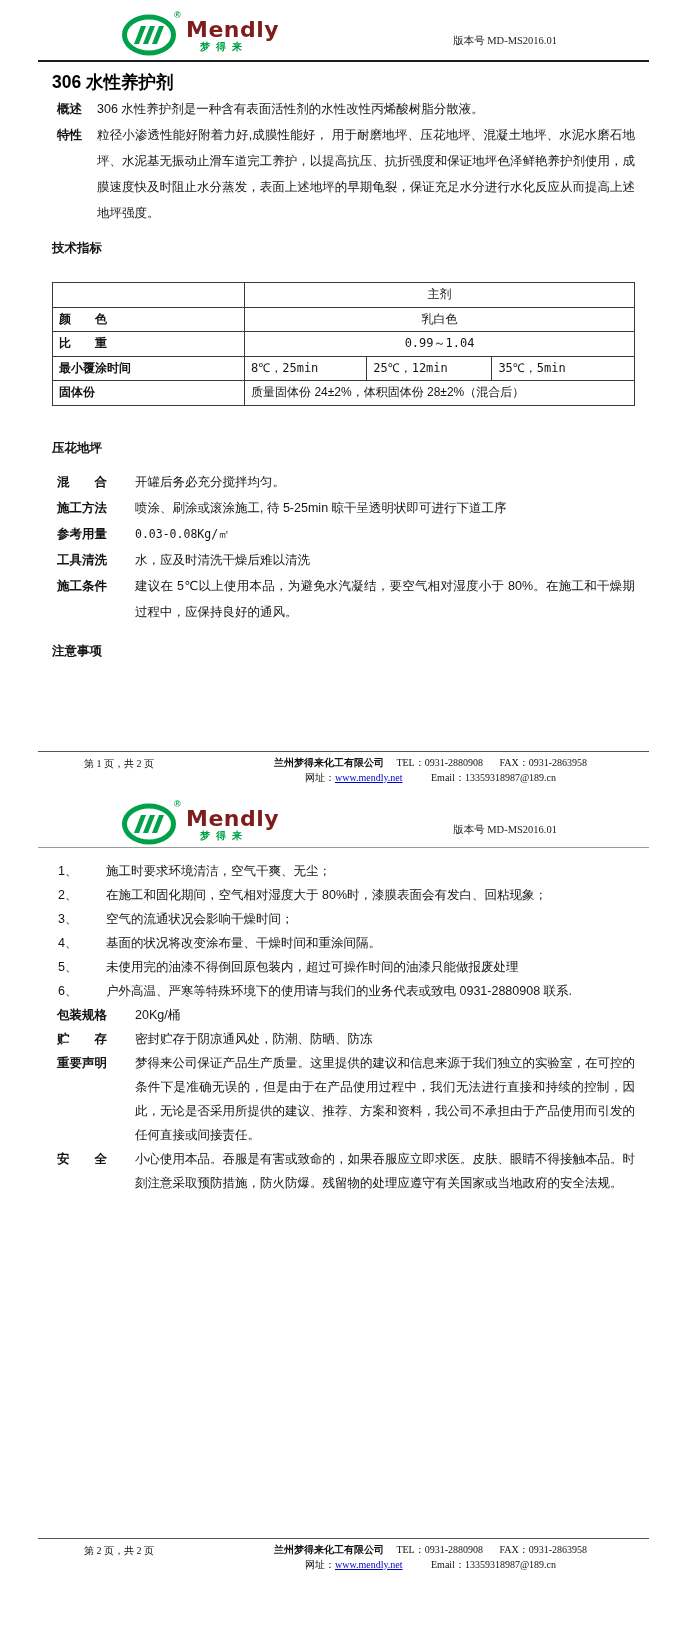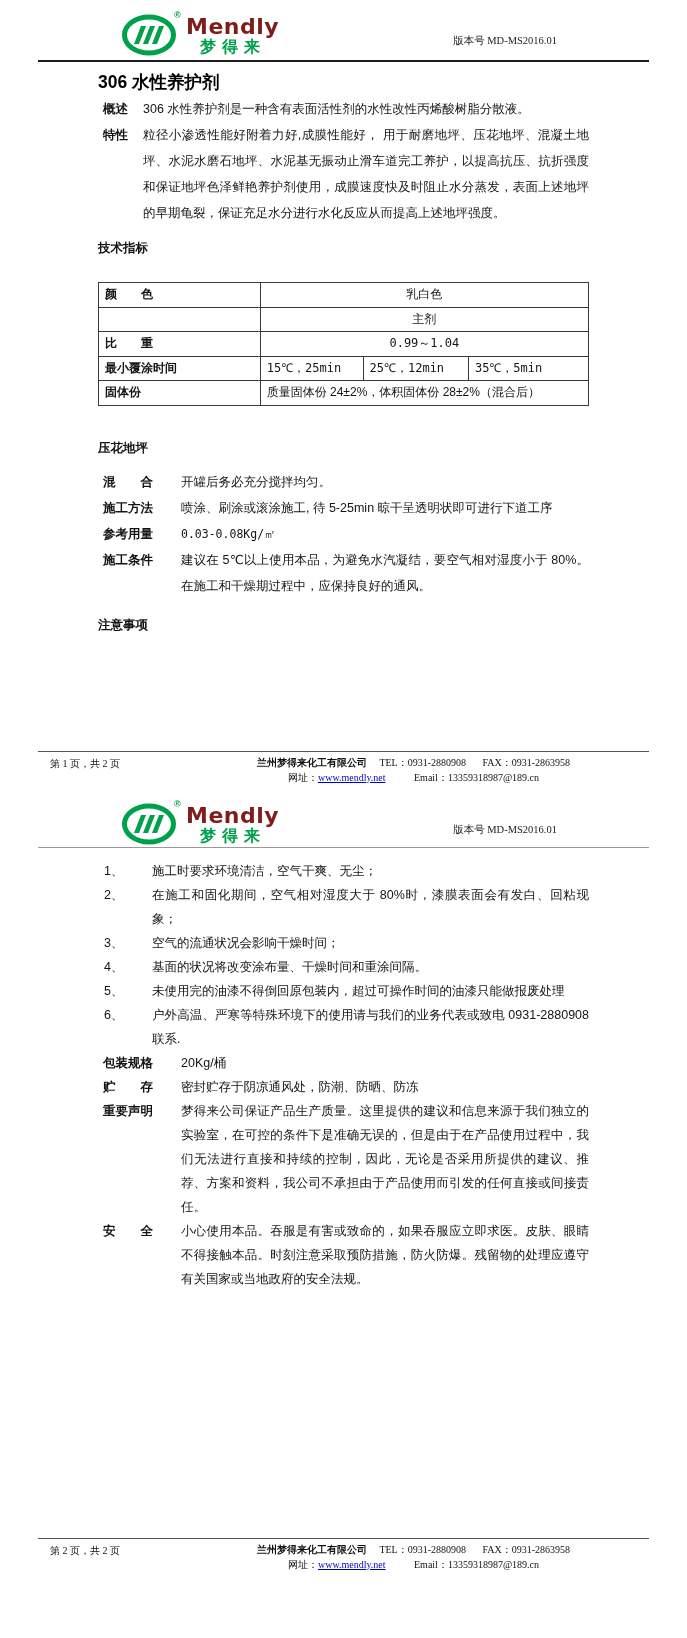--- a/index.html
+++ b/index.html
@@ -14,30 +14,30 @@
 
   
   .hdr{display:flex;justify-content:space-between;align-items:flex-end;
        padding:14px 130px 4px 122px;}
   .page2 .hdr{padding-top:8px;padding-bottom:2px;}
   .logo{display:flex;align-items:center;position:relative;}
   .logo-mark{flex:none;}
   .logo-text{margin-left:6px;line-height:1;}
   .logo-en{font-size:22px;font-weight:bold;color:#7f1d1d;letter-spacing:.5px;
            font-family:"DejaVu Sans","Liberation Sans",sans-serif;}
-  .logo-cn{font-size:16px;font-weight:bold;color:#00A14B;letter-spacing:6px;
+  .logo-cn{font-size:10px;font-weight:bold;color:#00A14B;letter-spacing:6px;
            margin-top:1px;padding-left:14px;white-space:nowrap;}
   .reg{position:absolute;left:52px;top:-4px;font-size:9px;color:#00A14B;font-weight:bold;}
   .version{font-family:"Liberation Serif","DejaVu Serif",serif;font-size:10.5px;
            color:#222;margin-bottom:8px;white-space:nowrap;}
   .top-rule{border-top:2px solid #1c1c1c;margin:0 38px;}
   .page2 .top-rule{border-top:1.5px solid #9a9a9a;}
 
   
-  .content{padding:0 98px;}
+  .content{padding:0 52px;}
   .doc-title{font-size:17.5px;font-weight:bold;margin:8px 0 2px;color:#000;}
 
   .sec-row{display:flex;}
   .sec-label{flex:none;width:40px;font-weight:bold;padding-left:5px;line-height:26px;white-space:pre;}
   .sec-text{flex:1;line-height:26px;text-align:justify;}
 
   .sub-head{font-weight:bold;margin-top:14px;}
 
   table.spec{border-collapse:collapse;width:100%;margin-top:25px;table-layout:fixed;}
   table.spec td{border:1px solid #3a3a3a;height:23.5px;padding:0 6px;font-size:12px;
@@ -59,21 +59,21 @@
   .n-num{flex:none;width:48px;padding-left:6px;line-height:24px;}
   .n-text{flex:1;line-height:24px;text-align:justify;}
   .info .c-label{line-height:24px;}
   .info .c-text{line-height:24px;}
 
   
   .pg-footer{position:absolute;left:0;right:0;}
   .page1 .pg-footer{bottom:10px;}
   .page2 .pg-footer{bottom:66px;}
   .f-rule{border-top:1px solid #555;margin:0 38px 3px;}
-  .f-row{display:flex;padding:0 60px 0 50px;
+  .f-row{display:flex;padding:0 60px 0 84px;
          font-family:"Liberation Serif","DejaVu Serif",serif;font-size:10px;color:#111;justify-content:center;}
   .f-page{flex:none;width:150px;padding-top:2px;white-space:nowrap;}
   .f-mid{flex:1;text-align:center;line-height:15px;white-space:nowrap;}
   .f-co{font-weight:bold;margin-right:10px;}
   .f-tel{margin-right:14px;}
   .f-link{color:#0000cc;text-decoration:underline;cursor:pointer;}
   .f-item2{margin-left:26px;}
 </style>
 </head>
 <body>
@@ -114,34 +114,34 @@
 
     <table class="spec">
       <colgroup>
           <col class="c1">
           <col class="c2">
           <col class="c3">
           <col class="c4">
         </colgroup>
       <tbody>
           <tr>
+        <td></td>
+        <td class="ctr" colspan="3">主剂</td>
+      </tr>
+      <tr>
         <td class="lab">颜　　色</td>
         <td class="ctr" colspan="3">乳白色</td>
       </tr>
       <tr>
-        <td></td>
-        <td class="ctr" colspan="3">主剂</td>
-      </tr>
-      <tr>
         <td class="lab">比　　重</td>
         <td class="ctr mono" colspan="3">0.99～1.04</td>
       </tr>
       <tr>
         <td class="lab">最小覆涂时间</td>
-        <td class="mono">15℃，25min</td>
+        <td class="mono">8℃，25min</td>
         <td class="mono">25℃，12min</td>
         <td class="mono">35℃，5min</td>
       </tr>
       <tr>
         <td class="lab">固体份</td>
         <td colspan="3">质量固体份 24±2%，体积固体份 28±2%（混合后）</td>
       </tr>
     </tbody>
       </table>
 
@@ -152,20 +152,24 @@
         <div class="c-label">混　　合</div>
         <div class="c-text">开罐后务必充分搅拌均匀。</div>
       </div>
       <div class="c-row">
         <div class="c-label">施工方法</div>
         <div class="c-text">喷涂、刷涂或滚涂施工, 待 5-25min 晾干呈透明状即可进行下道工序</div>
       </div>
       <div class="c-row">
         <div class="c-label">参考用量</div>
         <div class="c-text mono">0.03-0.08Kg/㎡</div>
+      </div>
+      <div class="c-row">
+        <div class="c-label">工具清洗</div>
+        <div class="c-text">水，应及时清洗干燥后难以清洗</div>
       </div>
       <div class="c-row">
         <div class="c-label">施工条件</div>
         <div class="c-text">建议在 5℃以上使用本品，为避免水汽凝结，要空气相对湿度小于 80%。在施工和干燥期过程中，应保持良好的通风。</div>
       </div>
     </div>
 
     <div class="notes-head">注意事项</div>
   </div>
 

